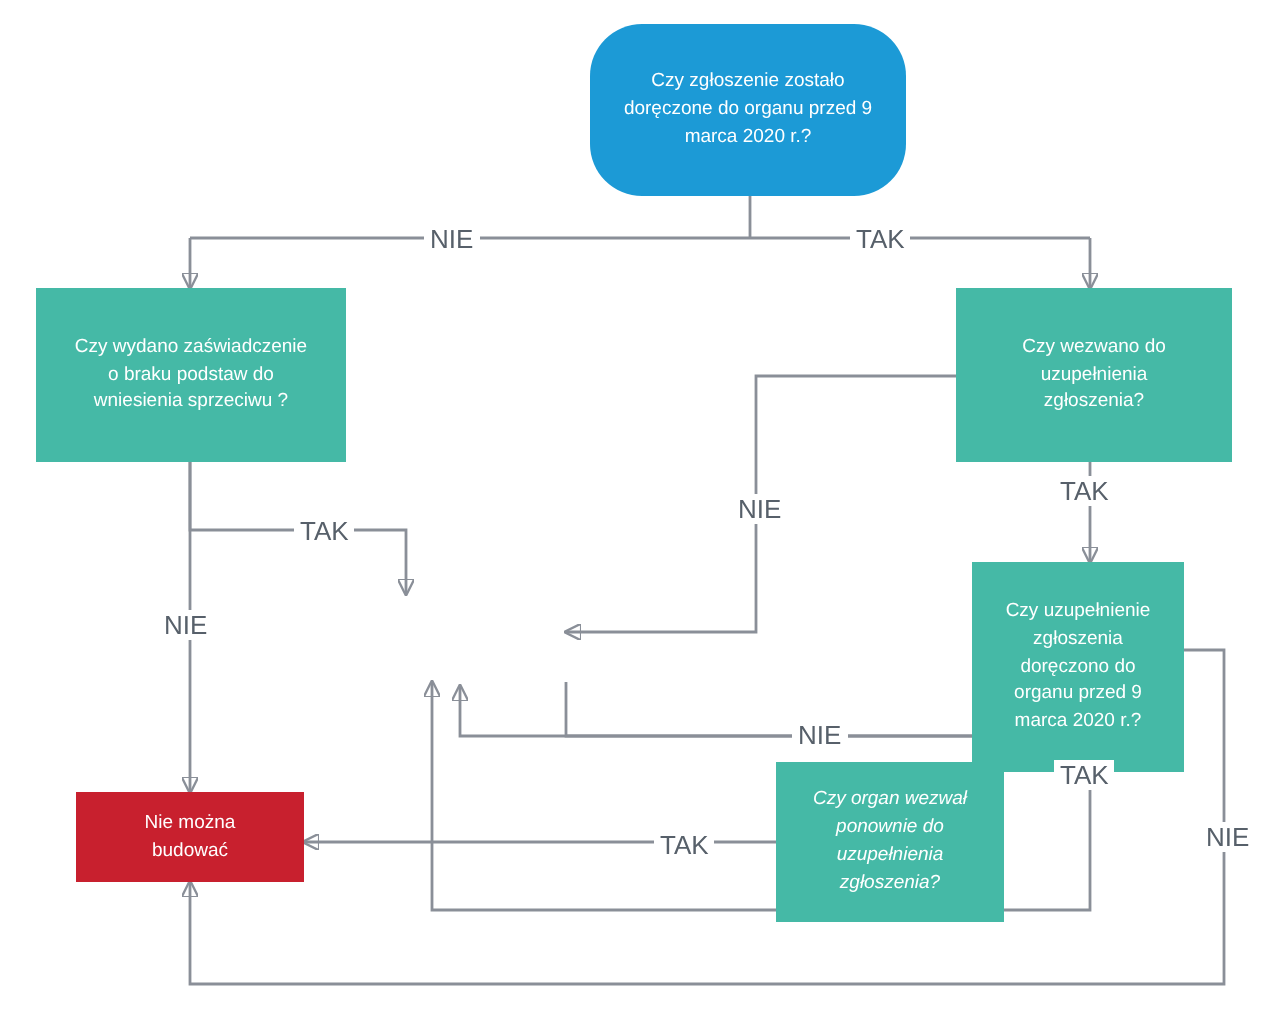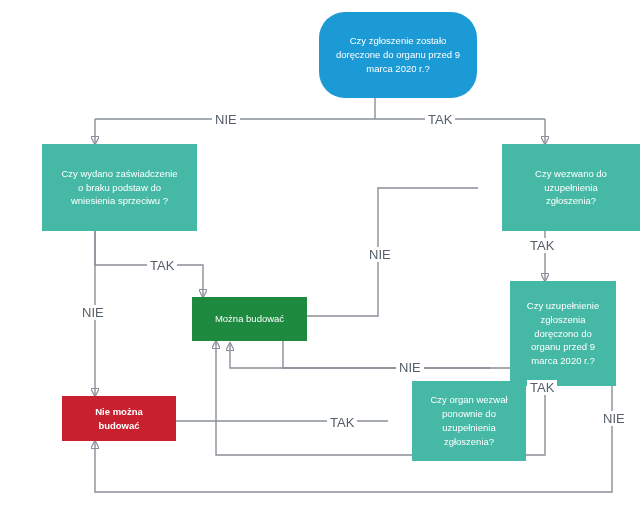--- a/index.html
+++ b/index.html
@@ -22,35 +22,33 @@
     display: flex;
     align-items: center;
     justify-content: center;
     text-align: center;
     color: #ffffff;
     font-size: 9.5px;
     line-height: 1.45;
     padding: 4px 6px;
     box-sizing: border-box;
     white-space: pre-line;
-    margin-left: 24px;
   }
   .node.start {
     background: #1c9ad6;
     border-radius: 26px;
   }
   .node.teal {
     background: #45b9a6;
   }
   .node.green {
     background: #1d8a3f;
   }
   .node.red {
     background: #c8202e;
-    font-weight: bold;
   }
   .edge-label {
     position: absolute;
     color: #57606a;
     font-size: 13px;
     background: #ffffff;
     padding: 0 3px;
     white-space: nowrap;
   }
   svg.links {
@@ -116,26 +114,25 @@
   <div class="node teal" style="left:478px; top:144px; width:138px; height:87px;">Czy wezwano do
 uzupełnienia
 zgłoszenia?</div>
 
   <div class="node teal" style="left:486px; top:281px; width:106px; height:105px;">Czy uzupełnienie
 zgłoszenia
 doręczono do
 organu przed 9
 marca 2020 r.?</div>
 
-  <div class="node teal" style="left:388px; top:381px; width:114px; height:80px;">Czy organ wezwał
+  <div class="node teal" style="left:388px; top:381px; width:114px; height:80px;font-style:italic;">Czy organ wezwał
 ponownie do
 uzupełnienia
 zgłoszenia?</div>
 
-  <div class="node green" style="left:168px; top:297px; width:115px; height:44px;">Można budować</div>
 
   <div class="node red" style="left:38px; top:396px; width:114px; height:45px;">Nie można
 budować</div>
 
   <div class="edge-label" style="left:212px; top:112px;">NIE</div>
 
   <div class="edge-label" style="left:425px; top:112px;">TAK</div>
 
   <div class="edge-label" style="left:147px; top:258px;">TAK</div>
 

